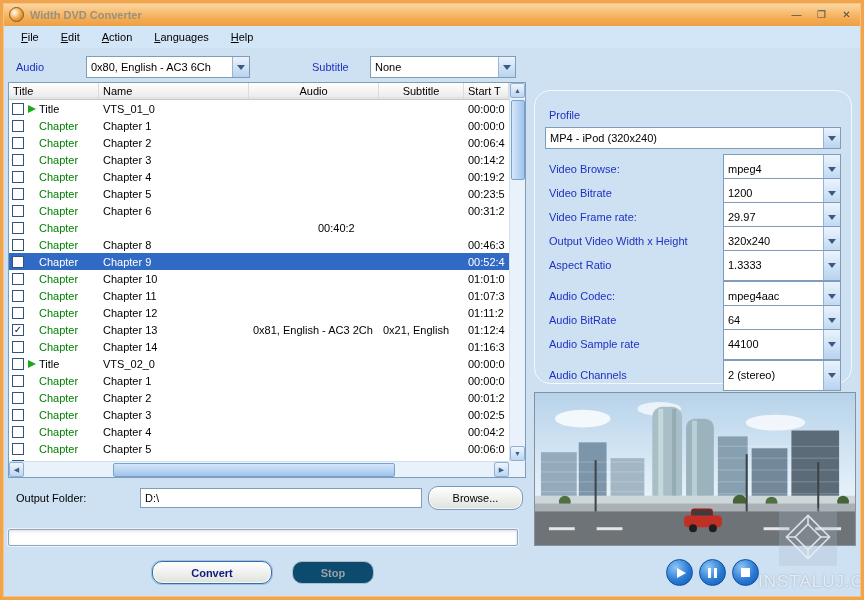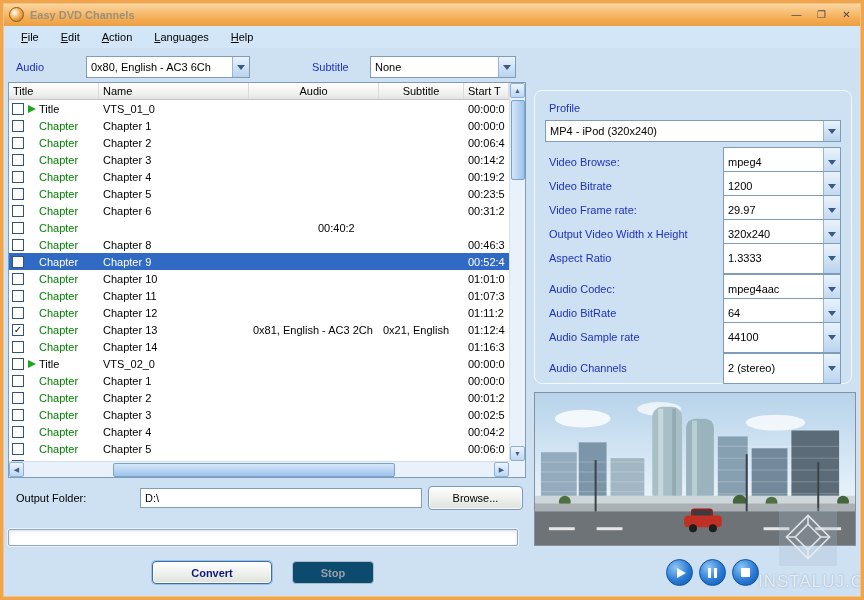--- a/index.html
+++ b/index.html
@@ -139,21 +139,21 @@
   }
   .hthumb {
     position: absolute; top: 1px; height: 14px; left: 104px; width: 282px;
     background: linear-gradient(#d5e6f9, #9ec4ec);
     border: 1px solid #7ba2cc; border-radius: 2px;
   }
 
   
   .groupbox {
     position: absolute; left: 534px; top: 90px; width: 318px; height: 294px;
-    border: 1px solid #f4f9fe; border-radius: 8px; padding: 9px 10px 0;
+    border: 1px solid #f4f9fe; border-radius: 16px; padding: 16px 10px 0;
   }
   .profile-label { display: block; margin: 2px 0 6px 4px; }
   .profile-combo { width: 100%; margin-bottom: 10px; }
   .field-row { display: flex; align-items: center; height: 20px; margin-bottom: 4px; }
   .field-row.gap { margin-top: 11px; }
   .flabel { flex: 1; color: #2030c0; padding-left: 4px; white-space: nowrap; overflow: hidden; }
   .field-row .combo { width: 118px; flex: 0 0 118px; }
 
   
   .preview {
@@ -164,21 +164,21 @@
 
   
   .out-label { position: absolute; left: 16px; top: 492px; }
   .out-input {
     position: absolute; left: 140px; top: 488px; width: 282px; height: 20px;
     border: 1px solid #7f9db9; background: #fff; padding: 2px 4px;
     font-family: "Liberation Sans", sans-serif; font-size: 11px;
   }
   .xpbtn {
     background: linear-gradient(#ffffff, #f1f3f0 45%, #dfe2da);
-    border: 1px solid #7a96c2; border-radius: 4px;
+    border: 1px solid #7a96c2; border-radius: 10px;
     box-shadow: inset 0 0 0 1px rgba(255,255,255,.75);
     font-family: "Liberation Sans", sans-serif; font-size: 11px;
     display: flex; align-items: center; justify-content: center; color: #000;
   }
   .browse-btn { position: absolute; left: 428px; top: 486px; width: 95px; height: 24px; }
   .progress {
     position: absolute; left: 8px; top: 529px; width: 510px; height: 17px;
     background: #fff; border: 1px solid #93a8c0; border-radius: 2px;
     box-shadow: 0 0 0 1px #eaf1f9, inset 0 1px 3px rgba(90,110,140,.25);
   }
@@ -218,21 +218,21 @@
     background: rgba(170, 182, 196, 0.28);
     display: flex; align-items: center; justify-content: center;
   }
   .wm-text { color: #e7ecf2; letter-spacing: 1px; font-size: 17px; text-shadow: 0 0 2px rgba(90,110,130,.5); }
 </style>
 </head>
 <body>
 
 <div class="titlebar">
   <span class="app-icon"></span>
-  <span class="title-text">Easy DVD Channels</span>
+  <span class="title-text">Width DVD Converter</span>
   <span class="win-buttons">
     <span class="win-btn">—</span>
     <span class="win-btn">❐</span>
     <span class="win-btn">✕</span>
   </span>
 </div>
 
 <div class="menubar">
     <span class="menu-item">File</span>
     <span class="menu-item">Edit</span>

